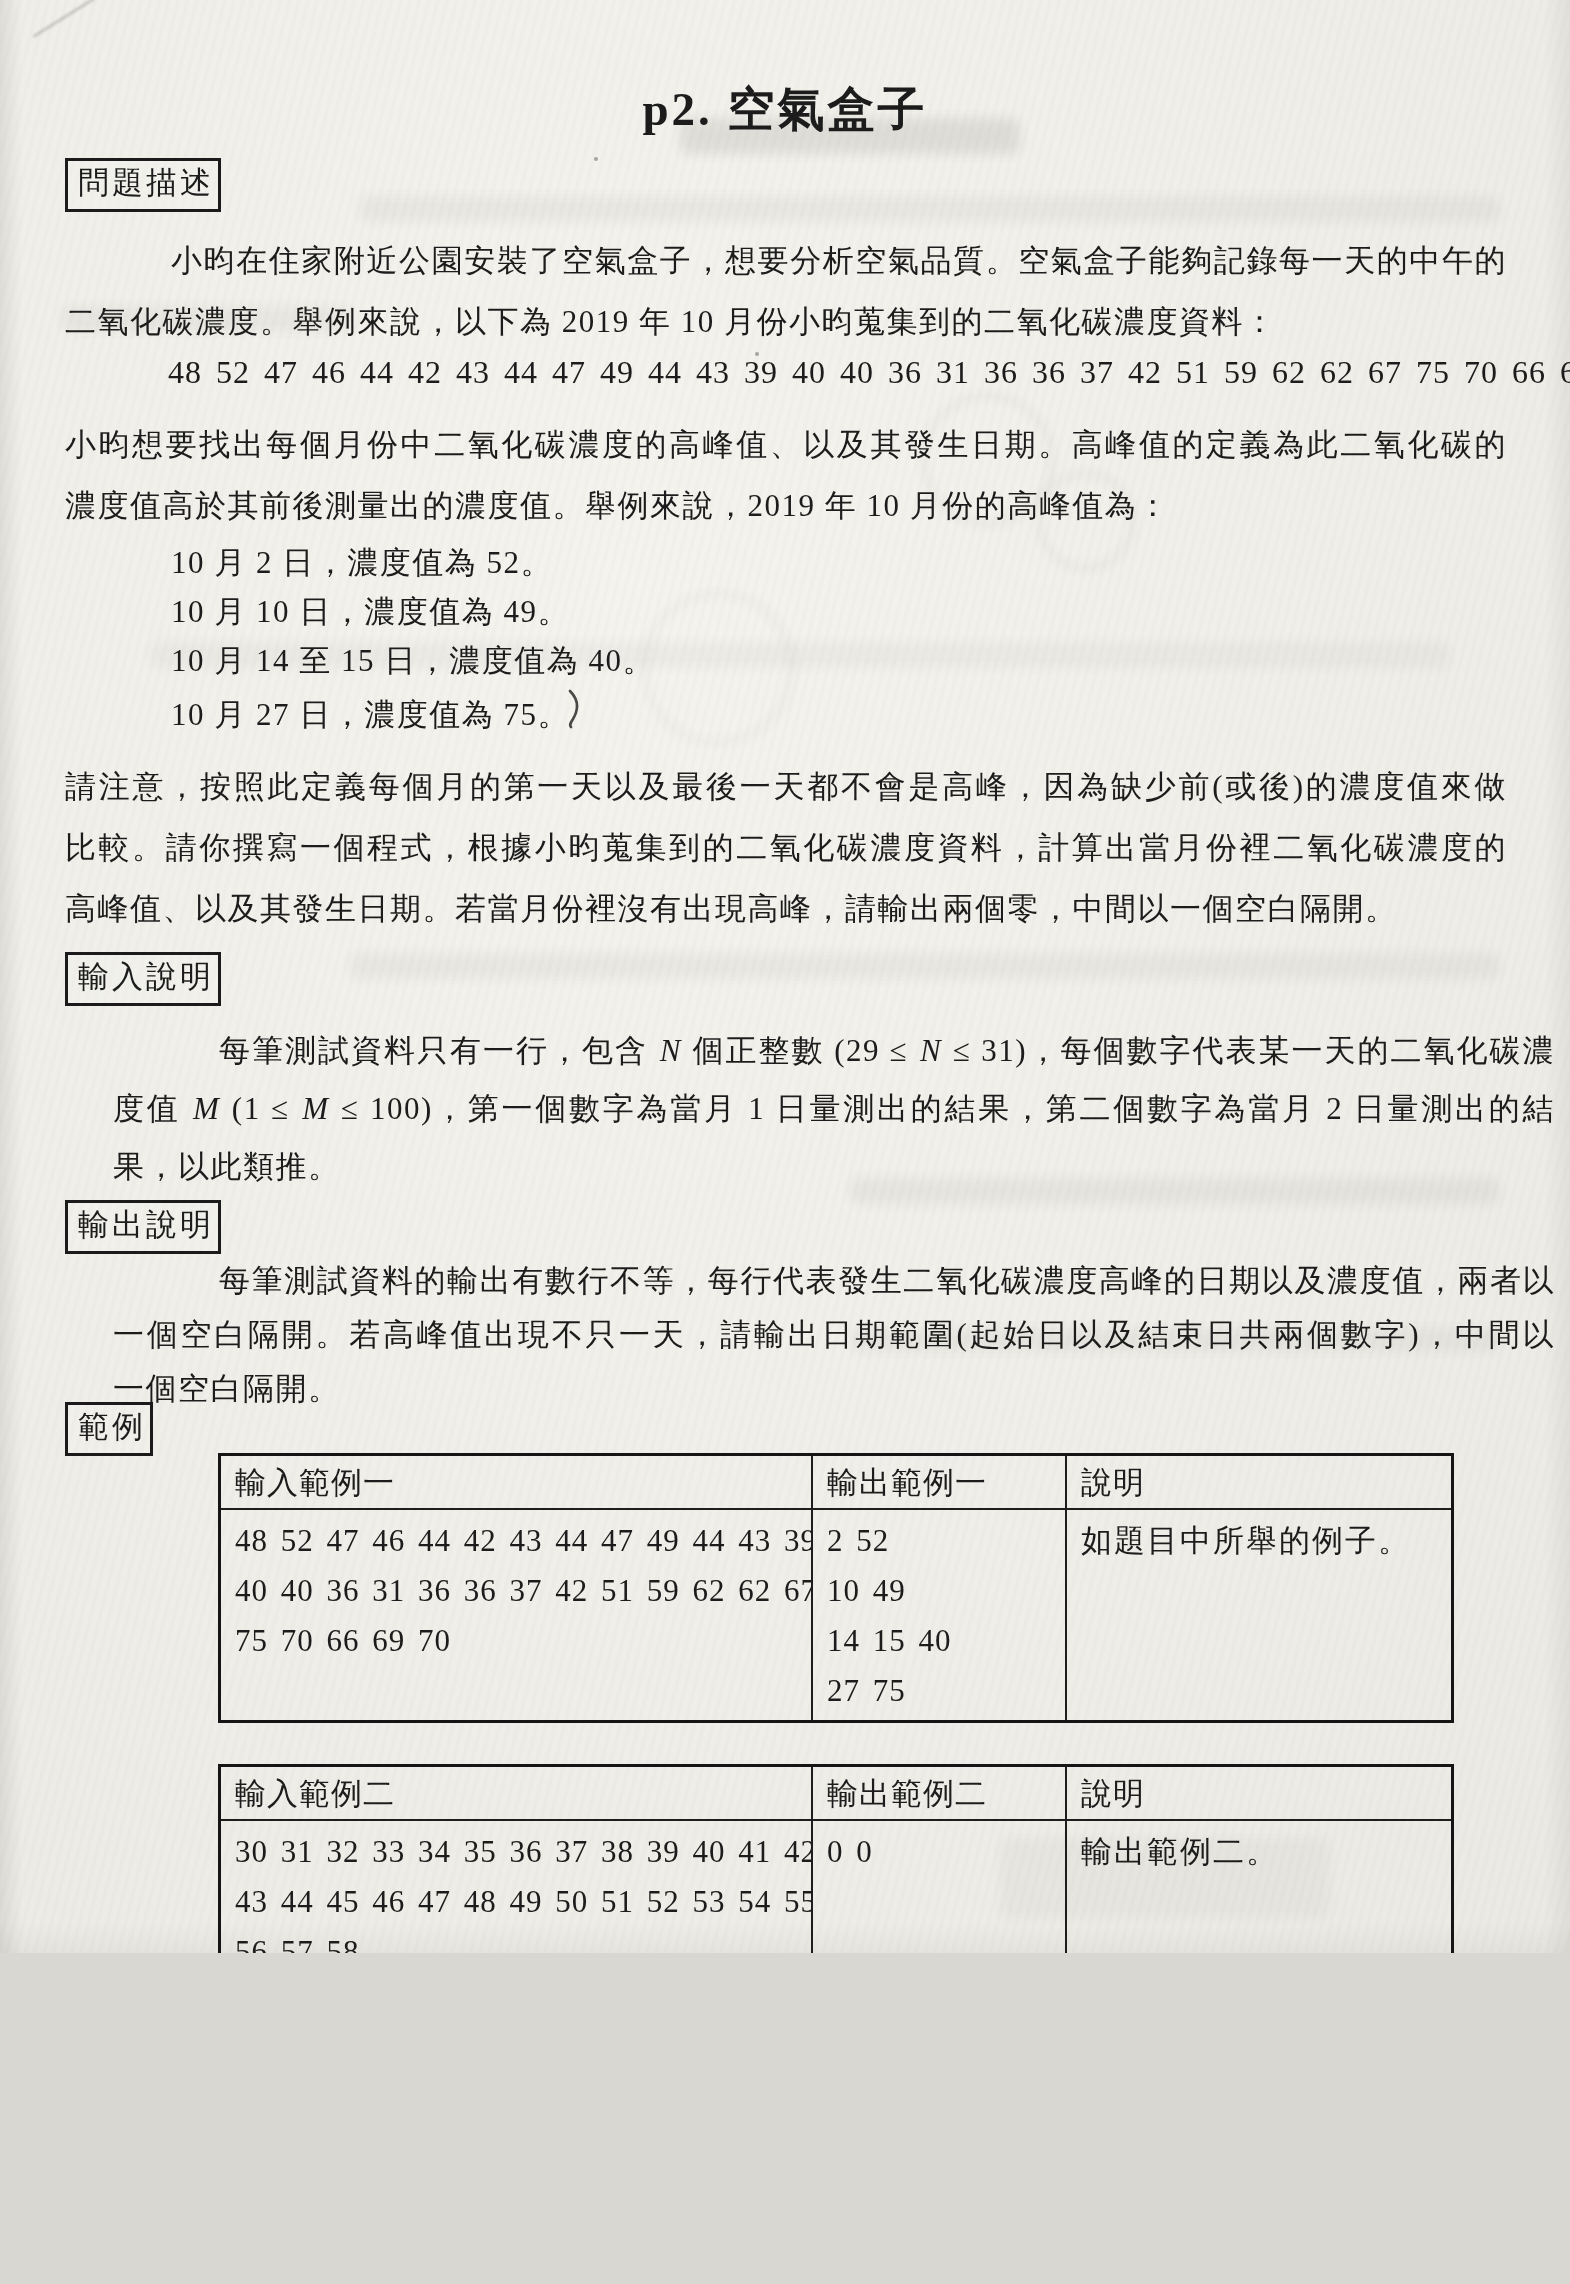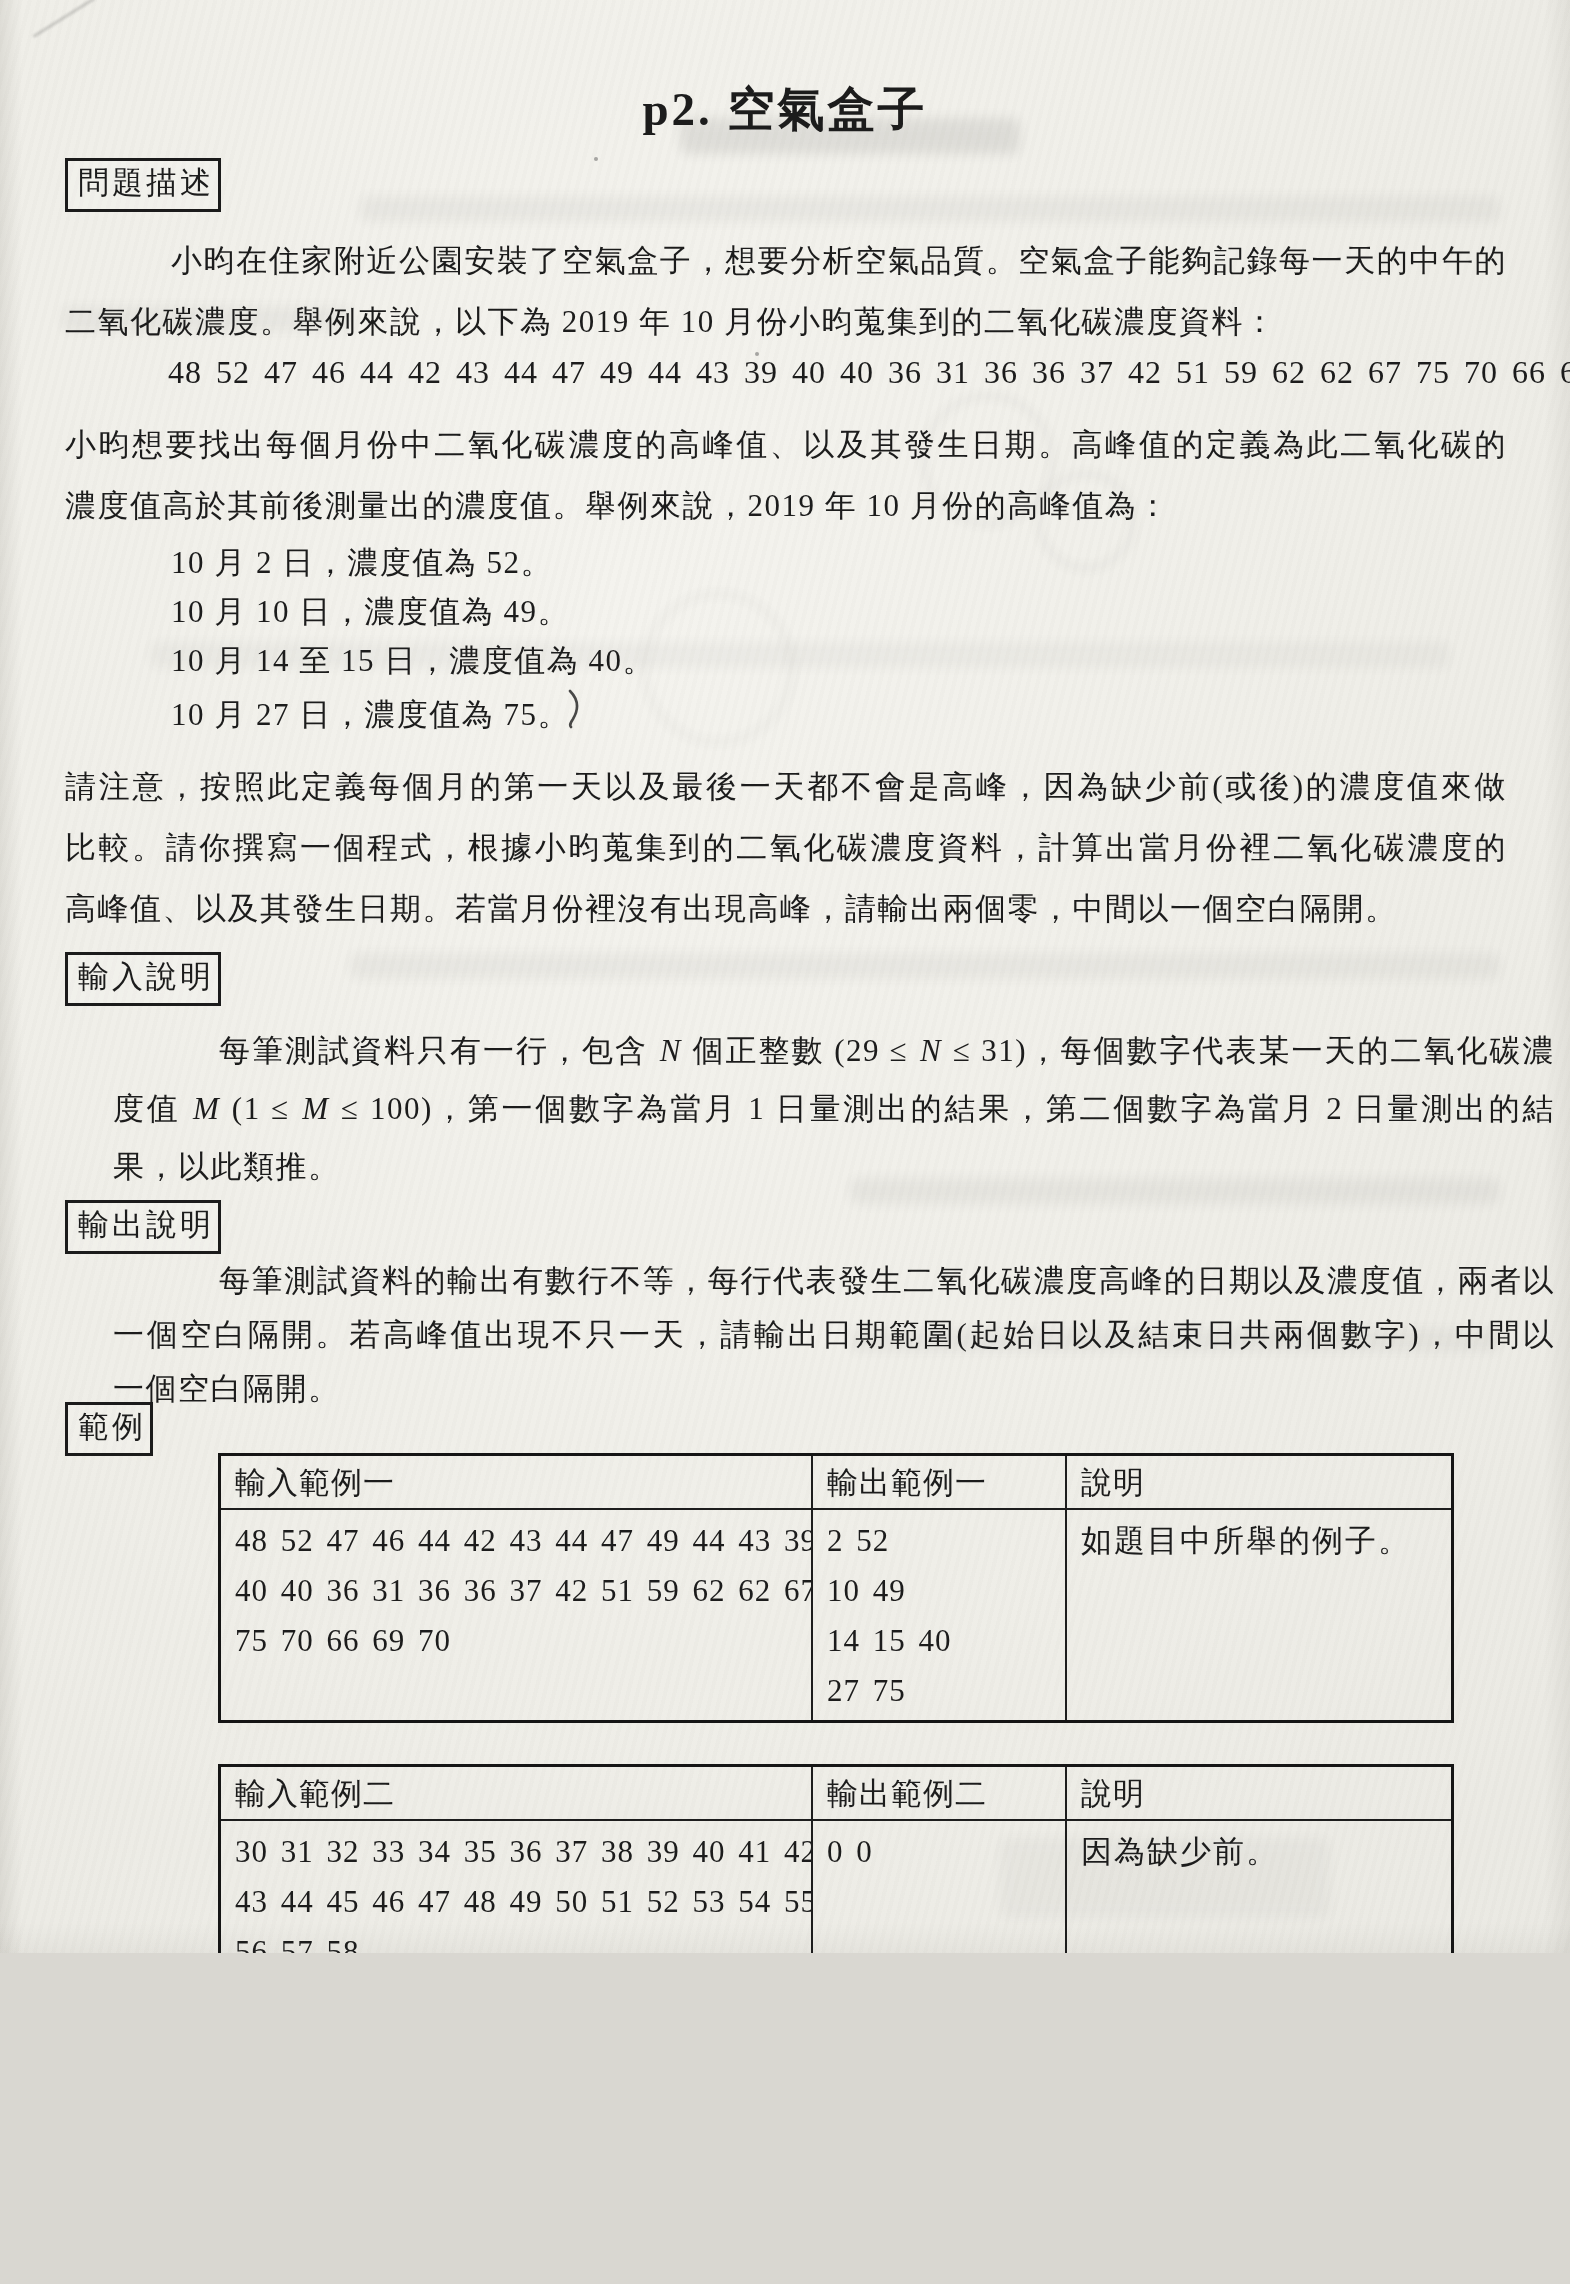--- a/index.html
+++ b/index.html
@@ -188,21 +188,21 @@
     <tr>
       <td style="height:152px">
         <div class="cell-line">30 31 32 33 34 35 36 37 38 39 40 41 42</div>
         <div class="cell-line">43 44 45 46 47 48 49 50 51 52 53 54 55</div>
         <div class="cell-line">56 57 58</div>
       </td>
       <td>
         <div class="cell-line">0 0</div>
       </td>
       <td>
-        <div class="note-line">因為缺少前。</div>
+        <div class="note-line">輸出範例二。</div>
       </td>
     </tr>
   </tbody>
     </table>
 
   <div class="pagenum">3</div>
 
 </div>
 
 </body></html>

